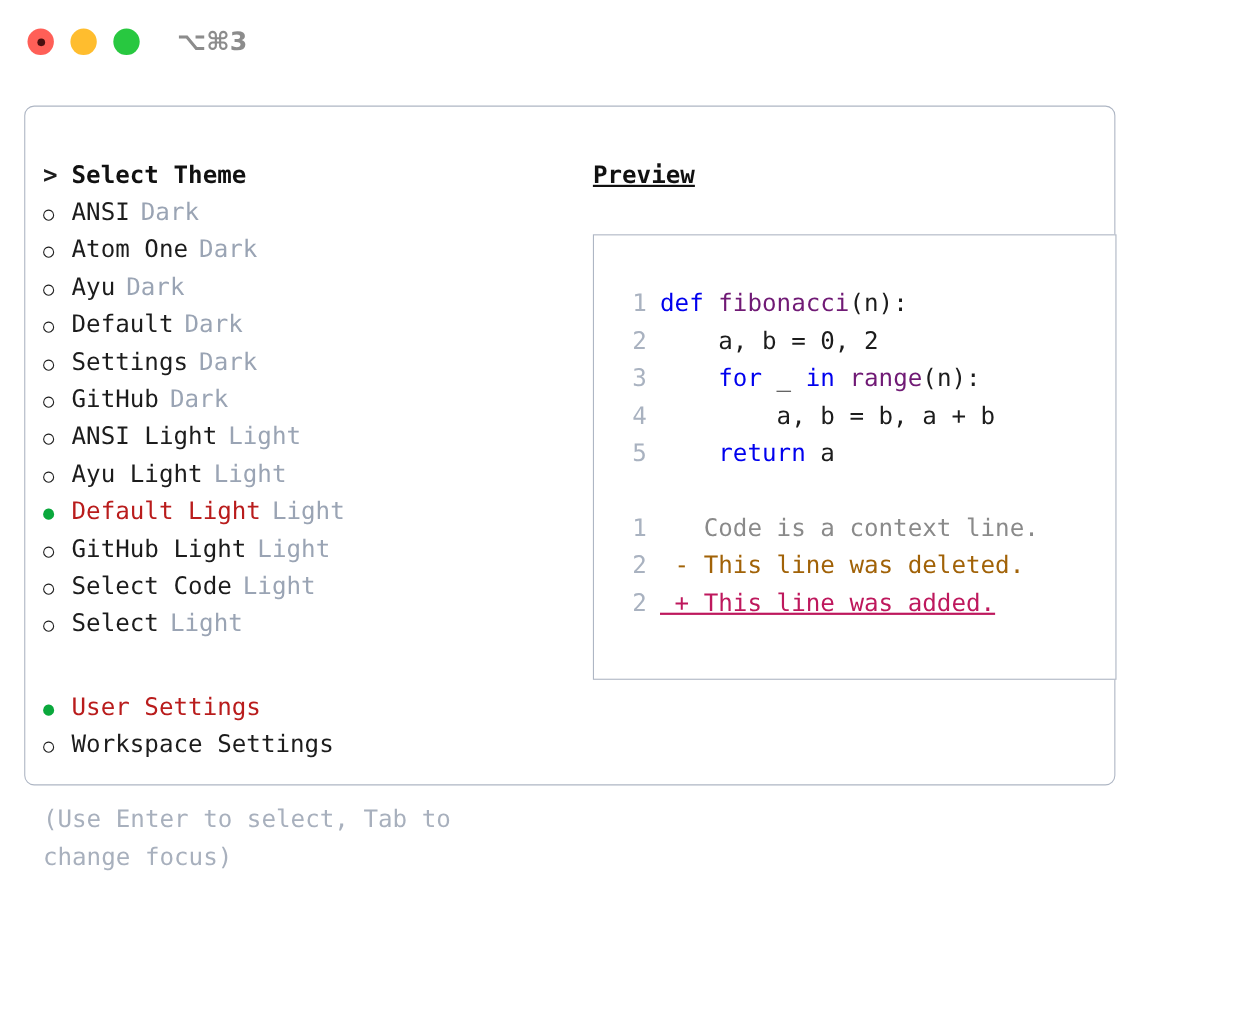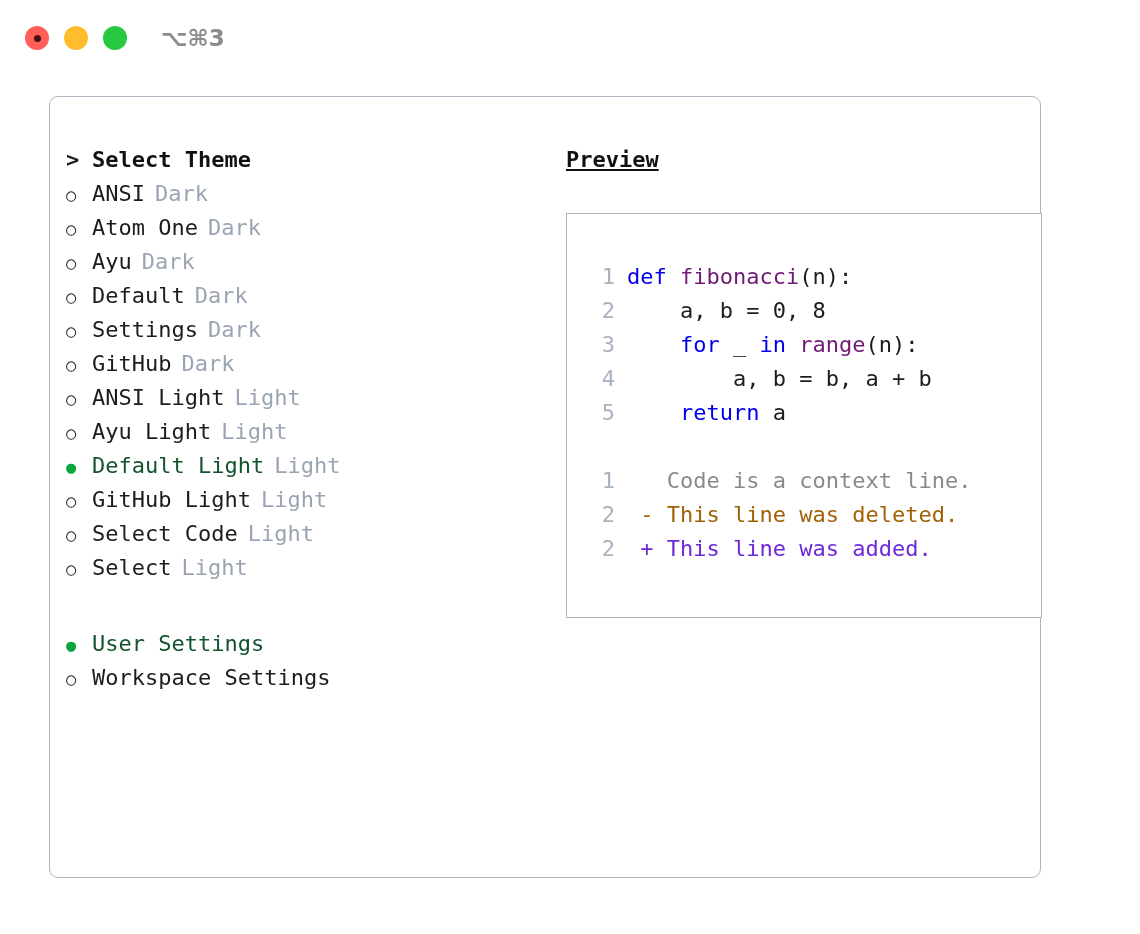--- a/index.html
+++ b/index.html
@@ -60,26 +60,25 @@
     letter-spacing: 0px;
     font-family: "DejaVu Sans", "Liberation Sans", sans-serif;
   }
 
   
   .panel {
     position: absolute;
     left: 22px;
     top: 96px;
     width: 992px;
-    height: 782px;
+    height: 618px;
     box-sizing: border-box;
     border: 1.5px solid #aeb6c4;
     border-radius: 9px;
     background: #ffffff;
-    margin-left: 27px;
   }
 
   .panel-inner {
     position: absolute;
     left: 16px;
     top: 46px;
     right: 16px;
     bottom: 16px;
     display: flex;
   }
@@ -111,21 +110,21 @@
   .bullet.blank::before     { content: ""; }
 
   .label {
     color: #1c1c1c;
   }
   .label.header {
     font-weight: 700;
     color: #111111;
   }
   .label.selected {
-    color: #14532d;
+    color: #b91c1c;
   }
   .variant {
     color: #9aa4b4;
     margin-left: 10px;
   }
 
   .group-gap { height: 42px; }
   .small-gap { height: 34px; }
 
   .hint {
@@ -168,21 +167,21 @@
     flex: none;
     color: #a9b2c0;
     text-align: right;
     margin-right: 12px;
   }
   .code-text { color: #1c1c1c; }
   .kw  { color: #0000ee; }
   .fn  { color: #701a75; text-align: center; }
   .ctx { color: #8a8a8a; }
   .del { color: #a16207; }
-  .add { color: #6d28d9; }
+  .add { color: #be185d; text-decoration: underline; }
   .code-gap { height: 34px; }
 </style>
 </head>
 <body>
 
 <div class="window">
 
   <div class="titlebar">
     <div class="lights">
       <div class="light" style="background: rgb(255, 95, 87);">
@@ -222,28 +221,30 @@
         <div class="group-gap"></div>
 
 
         <div id="apply-to-list">
             <div class="row"><span class="bullet radio-on"></span><span class="label selected">User Settings</span></div>
             <div class="row"><span class="bullet radio-off"></span><span class="label">Workspace Settings</span></div>
           </div>
 
         <div class="small-gap"></div>
 
+        <div class="hint">(Use Enter to select, Tab to
+change focus)</div>
       </div>
 
       <div class="right-col">
         <div class="preview-title">Preview</div>
         <div class="preview-box">
           <div id="code-sample">
               <div class="code-line"><span class="lineno">1</span><span><span class="kw">def</span><span class="code-text"> </span><span class="fn">fibonacci</span><span class="code-text">(n):</span></span></div>
-              <div class="code-line"><span class="lineno">2</span><span><span class="code-text">    a, b = 0, 8</span></span></div>
+              <div class="code-line"><span class="lineno">2</span><span><span class="code-text">    a, b = 0, 2</span></span></div>
               <div class="code-line"><span class="lineno">3</span><span><span class="code-text">    </span><span class="kw">for</span><span class="code-text"> _ </span><span class="kw">in</span><span class="code-text"> </span><span class="fn">range</span><span class="code-text">(n):</span></span></div>
               <div class="code-line"><span class="lineno">4</span><span><span class="code-text">        a, b = b, a + b</span></span></div>
               <div class="code-line"><span class="lineno">5</span><span><span class="code-text">    </span><span class="kw">return</span><span class="code-text"> a</span></span></div>
             </div>
           <div class="code-gap"></div>
           <div id="diff-sample">
               <div class="code-line"><span class="lineno">1</span><span><span class="ctx">   Code is a context line.</span></span></div>
               <div class="code-line"><span class="lineno">2</span><span><span class="del"> - This line was deleted.</span></span></div>
               <div class="code-line"><span class="lineno">2</span><span><span class="add"> + This line was added.</span></span></div>
             </div>

